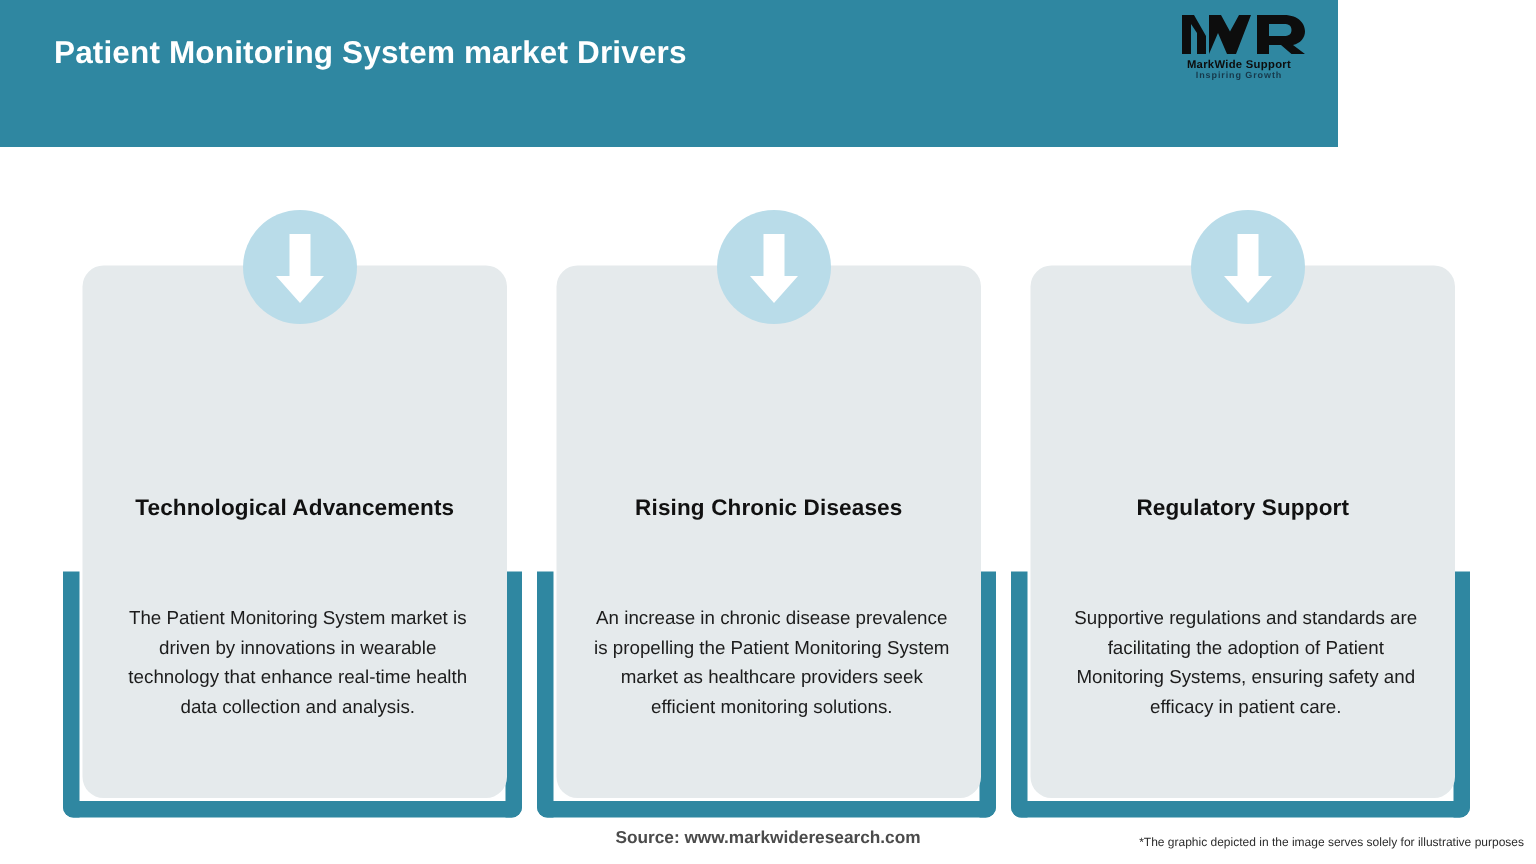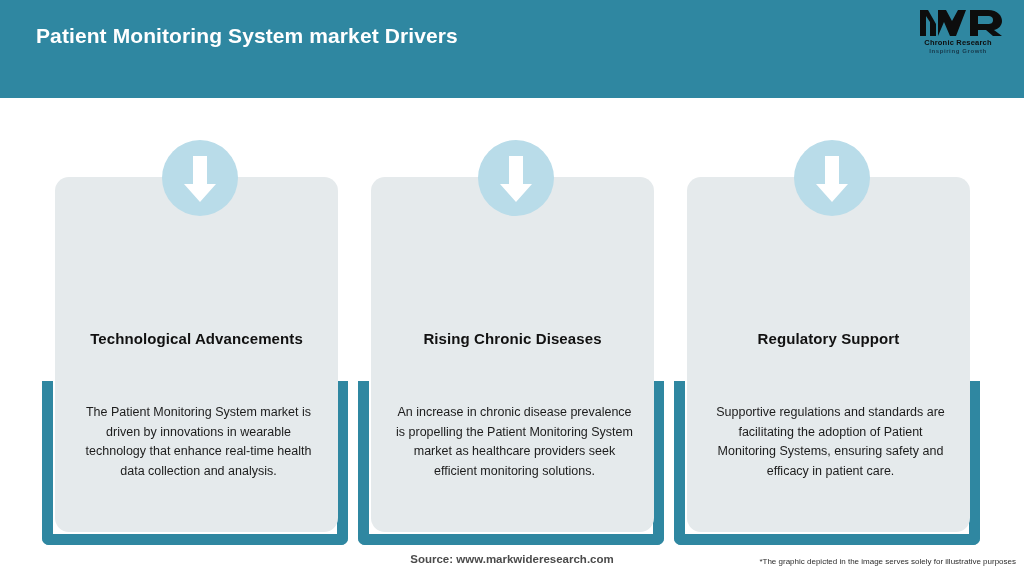--- a/index.html
+++ b/index.html
@@ -14,21 +14,21 @@
     overflow: hidden;
     font-family: "Liberation Sans", sans-serif;
     color: #1a1a1a;
   }
 
   
   .header {
     position: absolute;
     left: 0;
     top: 0;
-    width: 1024px;
+    width: 892px;
     height: 98px;
     background: #2f87a1;
   }
   .header-title {
     position: absolute;
     left: 36px;
     top: 24px;
     font-size: 21px;
     font-weight: bold;
     color: #ffffff;
@@ -196,21 +196,21 @@
           <path d="M14 2 L22 2 L30 16 L30 28 L24 28 L24 14 L18 5 L14 5 Z"></path>
           <path d="M14 2 L20 2 L20 28 L14 28 Z"></path>
 
           <path d="M32 2 L40 2 L46 13 L52 2 L60 2 L50 28 L44 28 L38 14 L32 28 Z"></path>
 
           <path d="M64 2 L82 2 C92 2 96 8 96 13 C96 17 93 21 88 22 L96 28 L87 28 L80 22 L72 22 L72 28 L64 28 Z
                    M72 8 L72 16 L82 16 C85 16 87 15 87 12 C87 9 85 8 82 8 Z"></path>
         </g>
       </svg>
     </span>
-    <span class="logo-name">Chronic Research</span>
+    <span class="logo-name">MarkWide Support</span>
     <span class="logo-tag">Inspiring Growth</span>
   </div>
 </div>
 
 <div class="cards">
 
   <div class="card-group g1">
     <div class="bracket">
       <div class="bracket-arm left"></div>
       <div class="bracket-arm right"></div>

